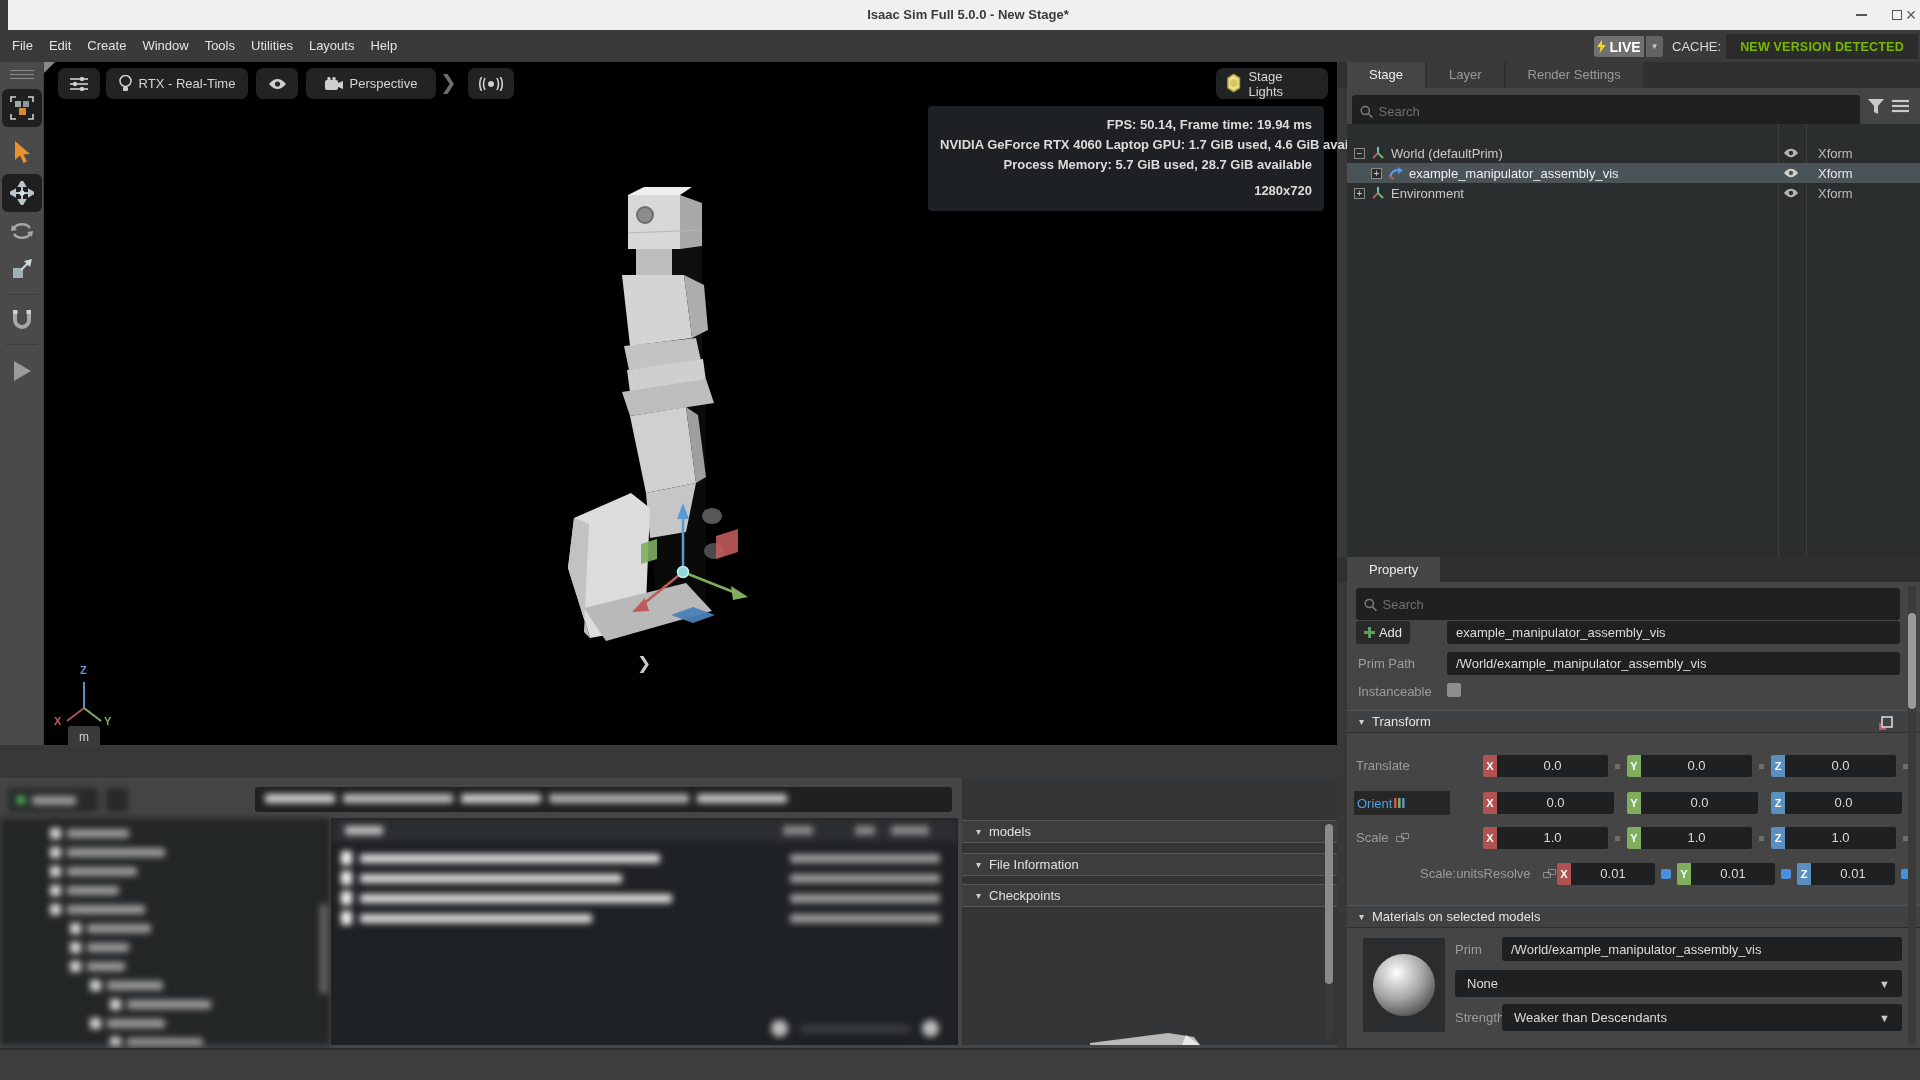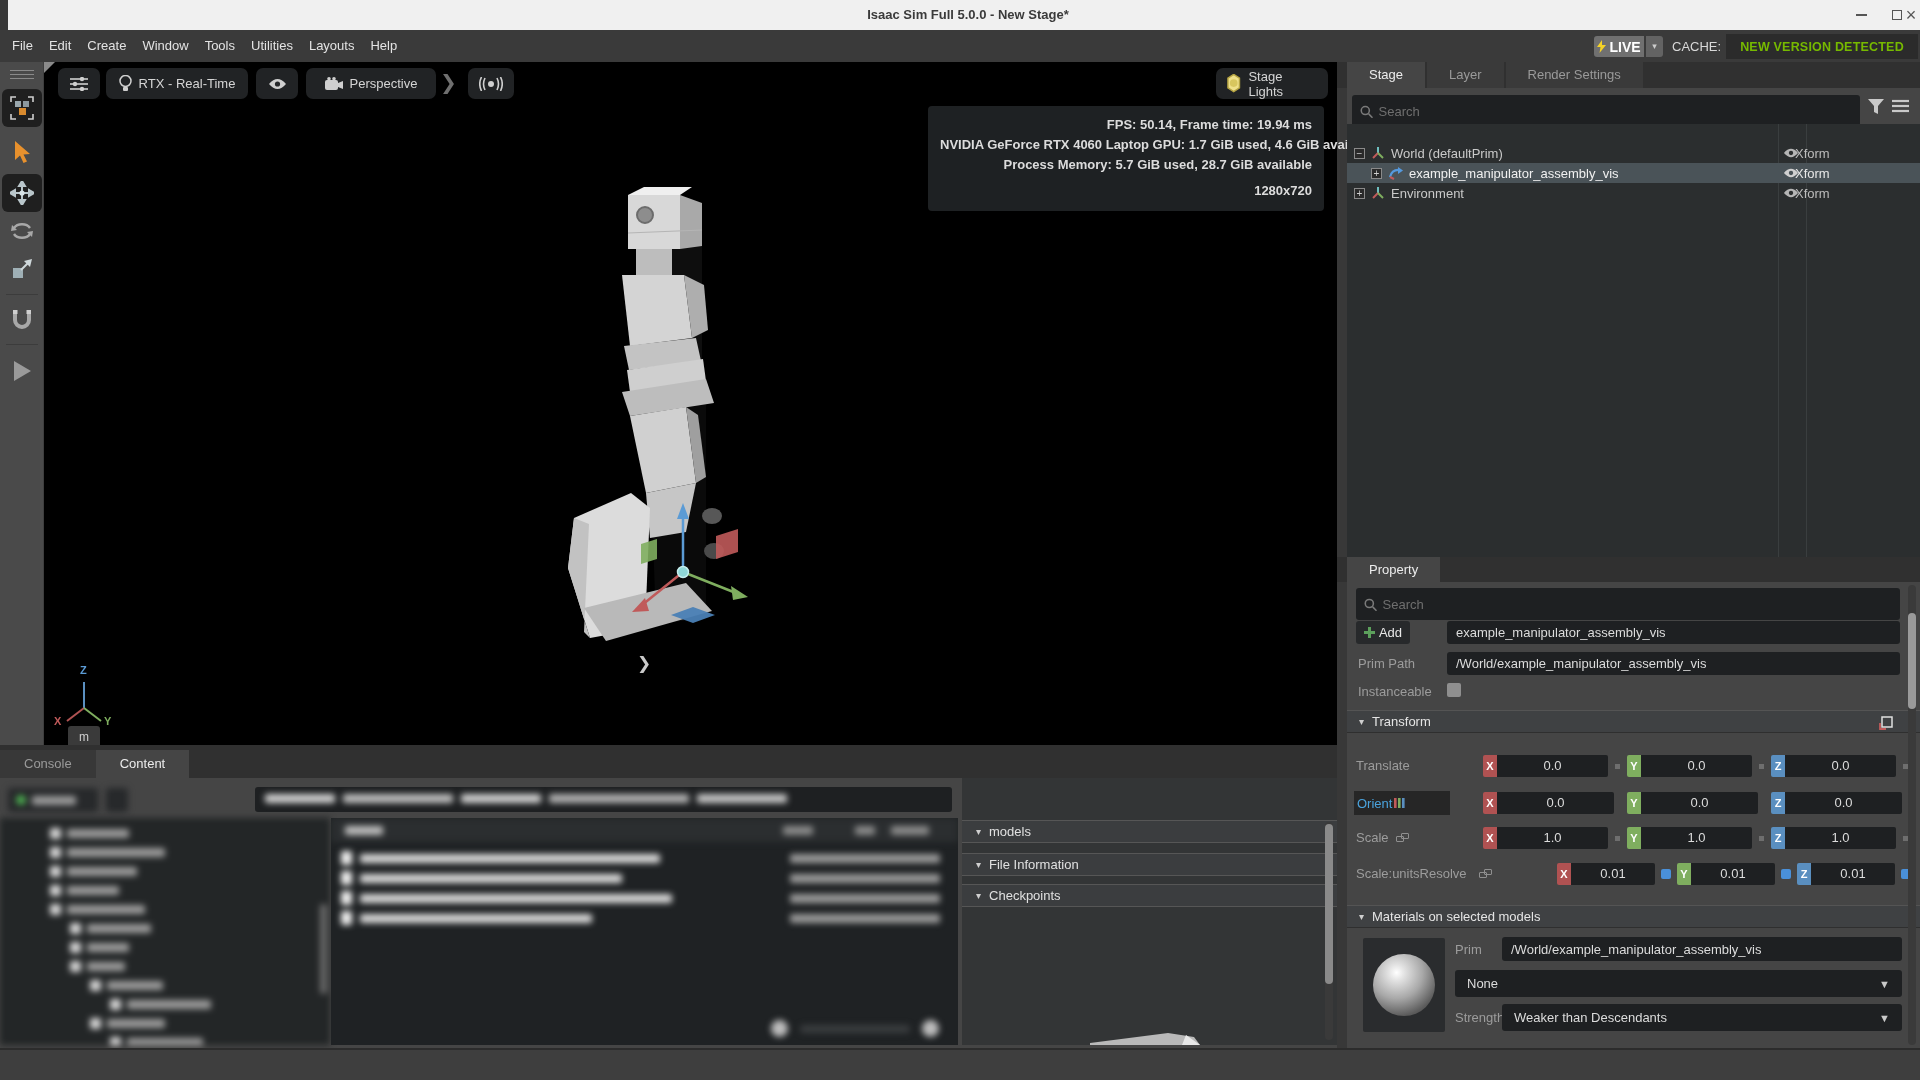--- a/index.html
+++ b/index.html
@@ -60,21 +60,21 @@
   .search-box input { background:transparent; border:none; outline:none; color:#cfcfcf; font-size:13px; width:100%;
     font-family:"Liberation Sans","DejaVu Sans",sans-serif; }
   .search-box input::placeholder { color:#6f6f6f; }
   .stage-tree { left:1347px; top:124px; width:573px; height:433px; background:#2b2e2f; }
   .tree-colsep { top:124px; width:1px; height:433px; background:#3a3e3f; }
   .tree-header { left:1347px; top:124px; width:573px; height:19px; background:#34373a; color:#c8c8c8; font-size:12px; }
   .tree-row { left:1347px; width:573px; height:20px; display:flex; align-items:center; color:#c9c9c9; font-size:13px; }
   .tree-row.selected { background:#4a5358; color:#f0f0f0; }
   .expander { width:11px; height:11px; background:#2a2a2a; border:1px solid #8a8a8a; color:#cfcfcf; font-size:10px;
     line-height:9px; text-align:center; flex:none; }
-  .type-cell { position:absolute; left:448px; font-size:13px; color:#bcbcbc; }
+  .type-cell { position:absolute; left:471px; font-size:13px; color:#bcbcbc; }
   .eye-cell { position:absolute; left:436px; }
 
   
   .prop-tabstrip { left:1337px; top:557px; width:583px; height:25px; background:#303030; display:flex; padding-left:10px; }
   .field-dark { background:#1e2022; border-radius:3px; color:#dcdcdc; font-size:13px; display:flex; align-items:center; }
   .field-dark input { background:transparent; border:none; outline:none; color:#dcdcdc; font-size:13px; width:100%; padding:0 9px;
     font-family:"Liberation Sans","DejaVu Sans",sans-serif; }
   .plabel { color:#9c9c9c; font-size:13px; }
   .section-header { background:#3f4143; border-top:1px solid #545454; border-bottom:1px solid #2f2f2f; display:flex;
     align-items:center; color:#e4e4e4; font-size:13px; gap:8px; padding-left:12px; }
@@ -491,21 +491,21 @@
     <div class="num-field" style="width:111px;">1.0</div>
     <span class="def-ind" style="margin:0 7px;"></span>
     <span class="axis-tag" style="background:#7fae5f;">Y</span>
     <div class="num-field" style="width:111px;">1.0</div>
     <span class="def-ind" style="margin:0 7px;"></span>
     <span class="axis-tag" style="background:#5a8fc0;">Z</span>
     <div class="num-field" style="width:111px;">1.0</div>
     <span class="def-ind" style="margin:0 7px;"></span>
   </div>
 
-  <div class="abs" style="left:1356px;top:866px;display:flex;align-items:center;gap:12px;">
+  <div class="abs" style="left:1420px;top:866px;display:flex;align-items:center;gap:12px;">
     <span class="plabel">Scale:unitsResolve</span>
     <span class="link-icon">
         <i style="left:0;top:3px;"></i>
         <i style="left:5px;top:0;"></i>
       </span>
   </div>
   <div class="abs" style="left:1557px;top:863px;display:flex;align-items:center;">
     <span class="axis-tag" style="background:#b05252;">X</span>
     <div class="num-field" style="width:84px;">0.01</div>
     <span class="changed-ind" style="margin:0 6px;background:#4a90d9;"></span>
@@ -536,24 +536,20 @@
   <span class="abs plabel" style="left:1455px;top:1010px;">Strength</span>
   <div class="abs dropdown" style="left:1502px;top:1004px;width:400px;height:27px;">
     <span>Weaker than Descendants</span>
     <span class="dd-arrow">▼</span>
   </div>
 
   <div class="abs scrollbar-track" style="left:1908px;top:585px;width:8px;height:460px;">
     <div class="scrollbar-thumb" style="position:absolute;left:0;top:28px;width:8px;height:96px;"></div>
   </div>
 
-  <div class="abs bottom-tabstrip">
-    <div class="b-tab" style="background:#383838;color:#9a9a9a;">Console</div>
-    <div class="b-tab" style="background:#454545;color:#ececec;">Content</div>
-  </div>
   <div class="abs content-body"></div>
 
   <div class="abs blur" style="left:8px;top:788px;width:90px;height:24px;background:#27292b;border-radius:3px;display:flex;align-items:center;gap:6px;padding:0 8px;">
     <span style="width:10px;height:10px;border-radius:50%;background:#4caf50;flex:none;"></span>
     <span class="bbar" style="width:44px;"></span>
   </div>
   <div class="abs blur" style="left:106px;top:788px;width:22px;height:24px;background:#27292b;border-radius:3px;"></div>
   <div class="abs" style="left:255px;top:787px;width:697px;height:25px;background:#1e2022;border-radius:3px;overflow:hidden;">
     <div class="blur" style="position:absolute;left:10px;top:7px;display:flex;gap:8px;">
       <span class="bbar" style="width:70px;background:#cfcfcf;"></span>

